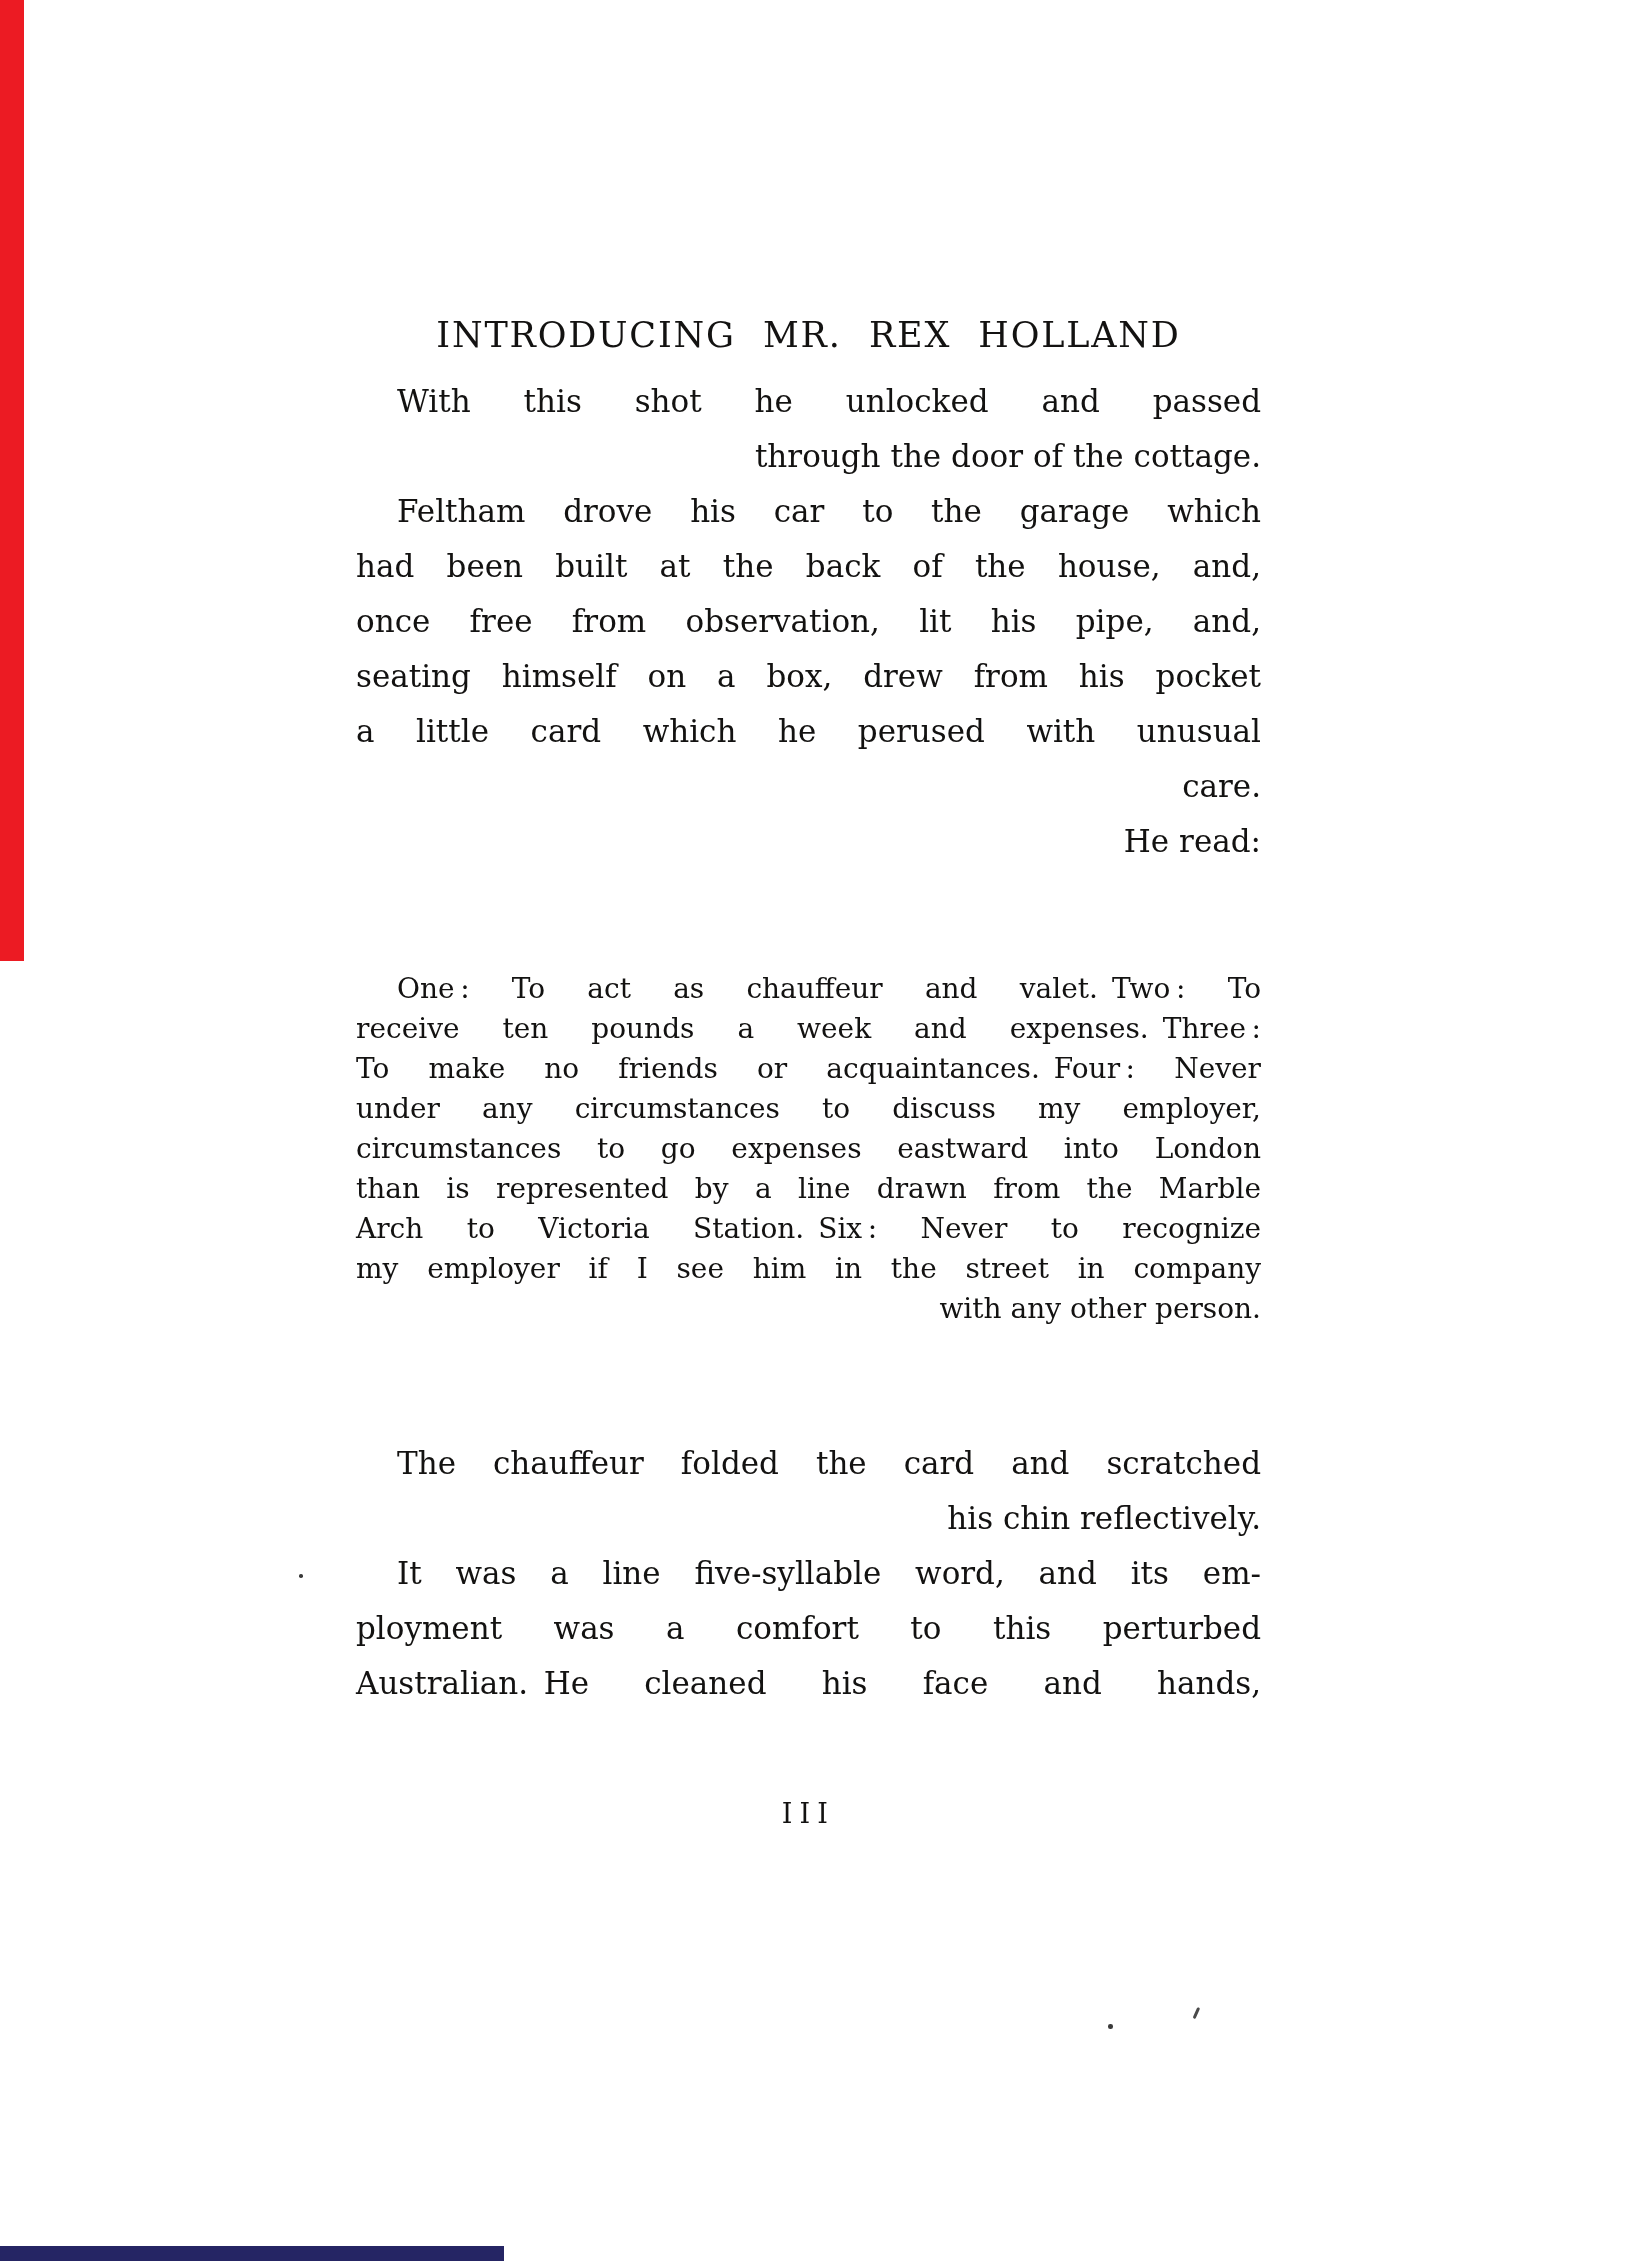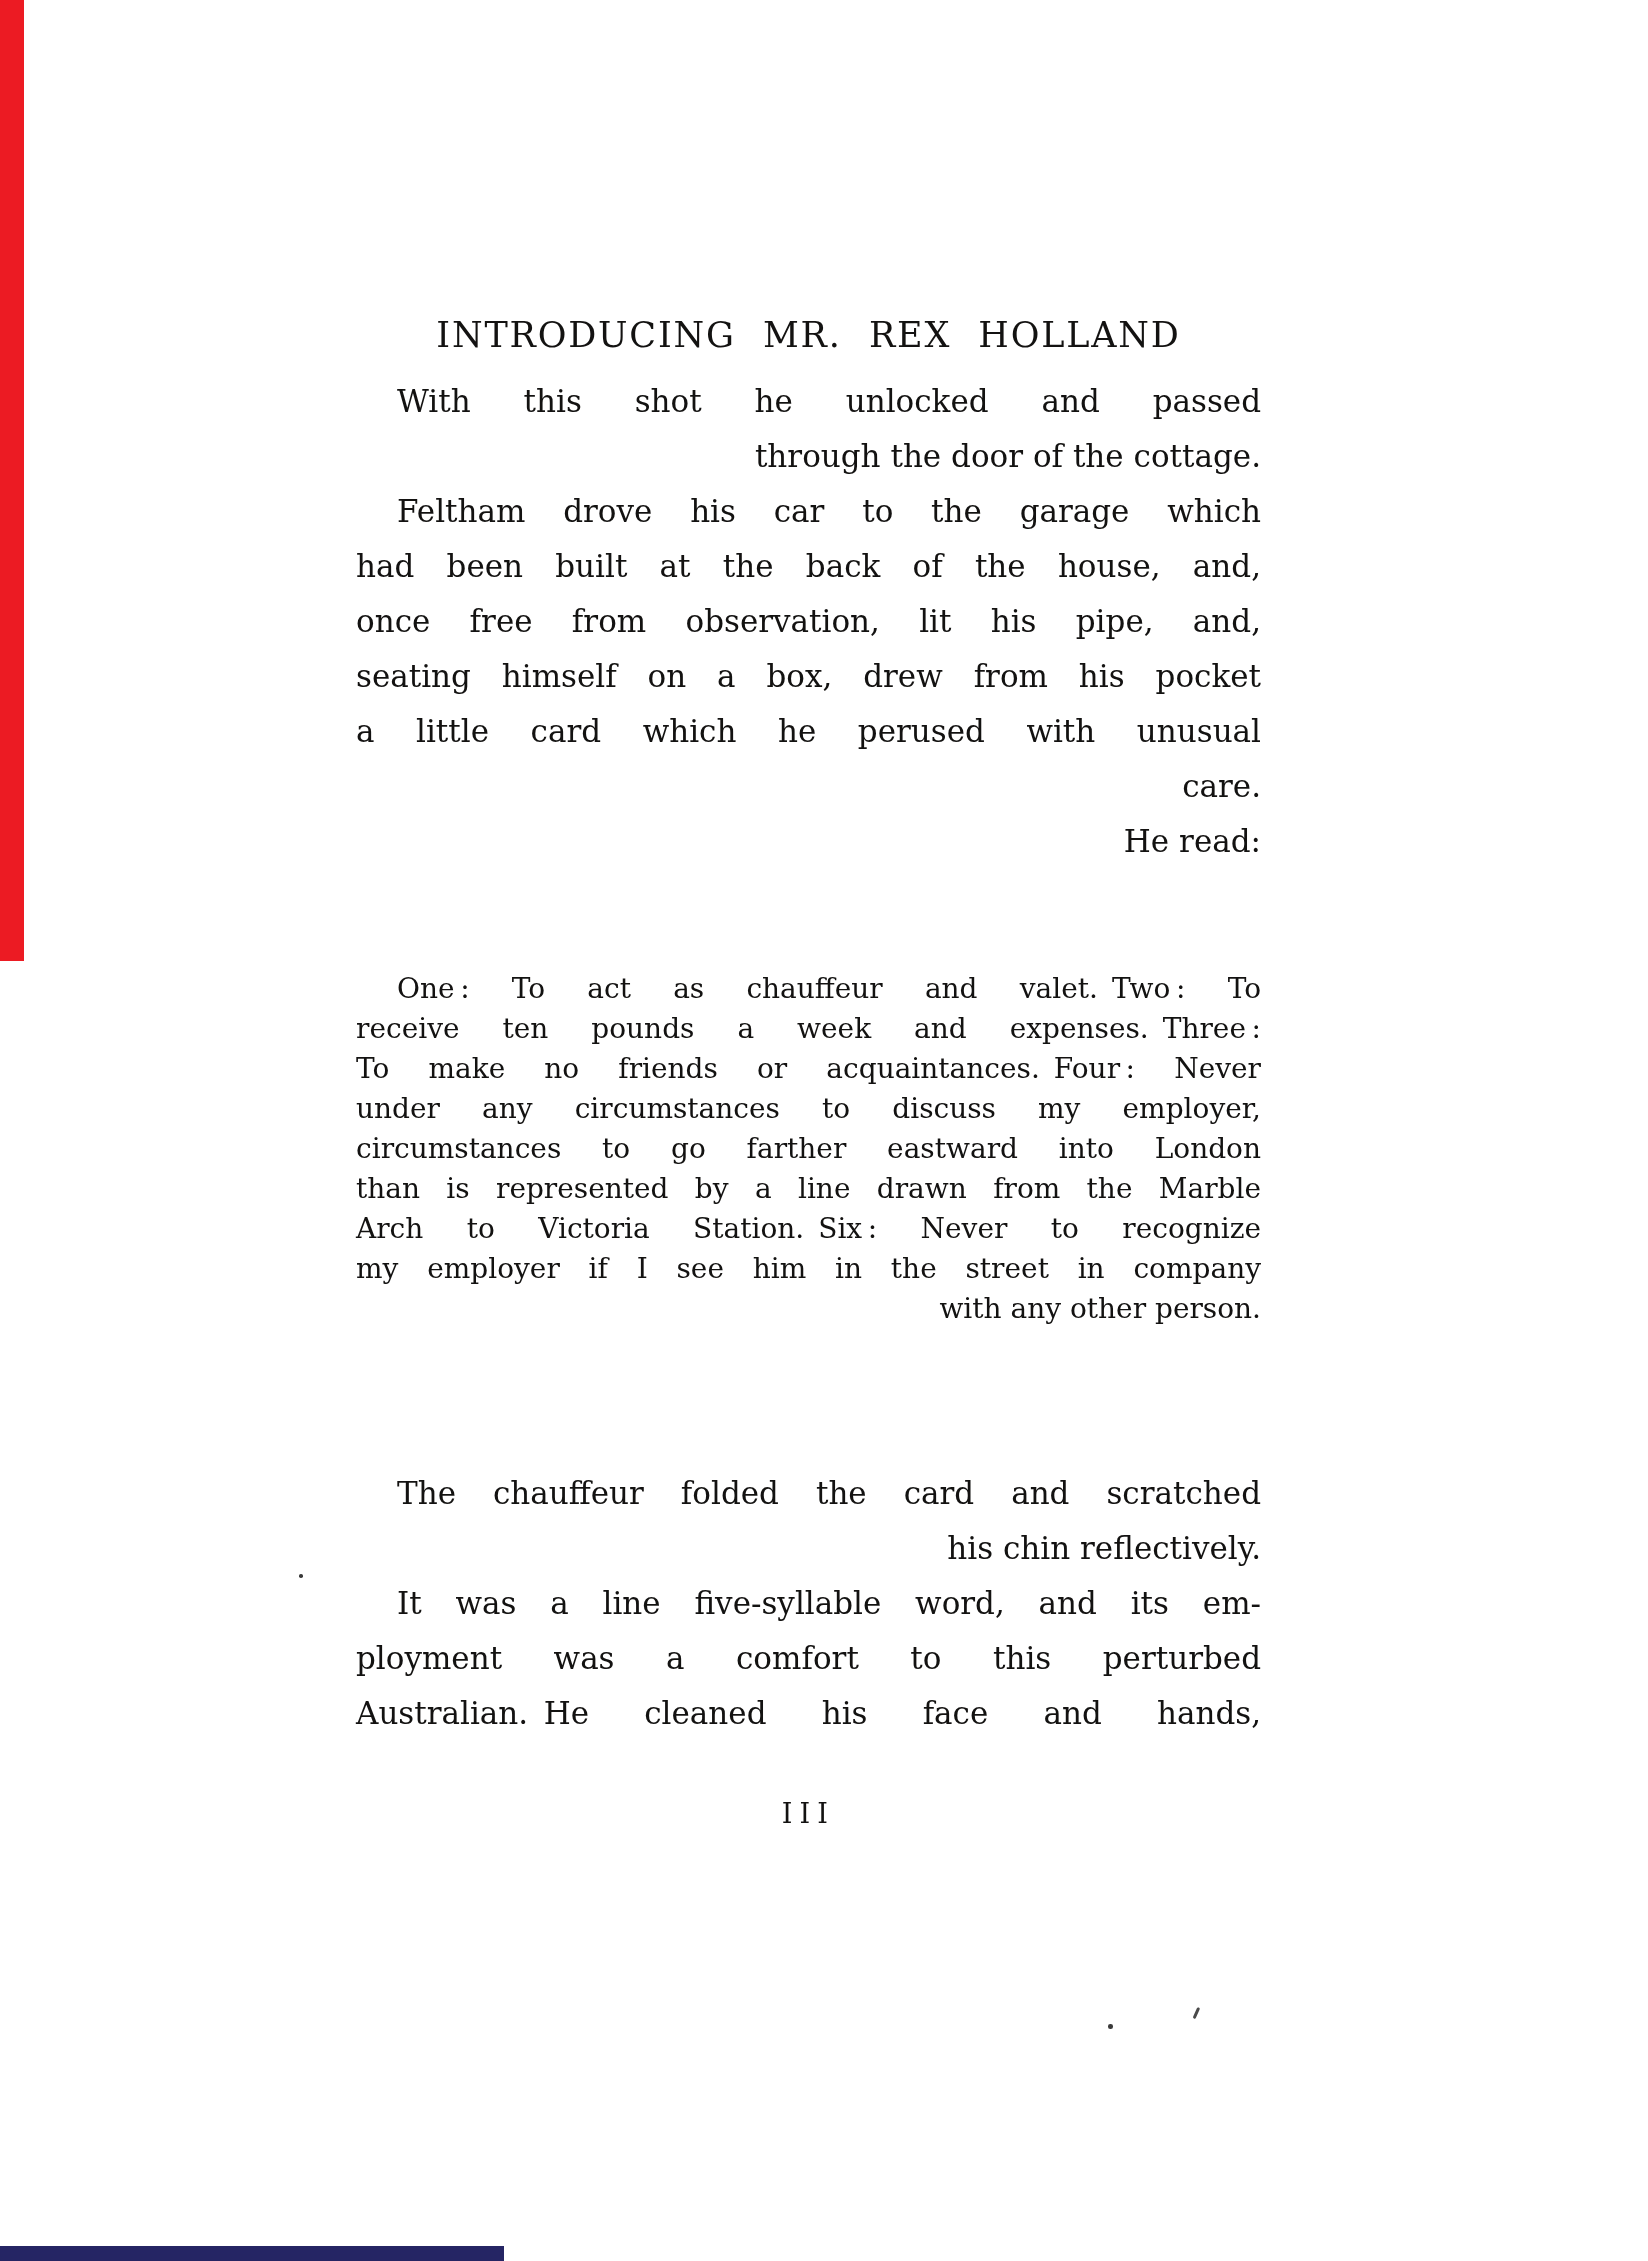--- a/index.html
+++ b/index.html
@@ -37,21 +37,21 @@
   .card-block .line {
     font-size: 28px;
     line-height: 40px;
   }
   .line { text-align: right; }
   .j { text-align: justify; text-align-last: justify; }
   .ind { text-indent: 41px; }
   .wsp { word-spacing: 9px; }
   .block1 { top: 374px; }
   .card-block { top: 953px; margin-top: 16px; }
-  .block2 { top: 1466px; }
+  .block2 { top: 1436px; }
   .page-number {
     top: 1798px;
     text-align: center;
     font-size: 27px;
     letter-spacing: 7.1px;
   }
   .artifact-dot {
     position: absolute;
     width: 4.5px; height: 4.5px;
     border-radius: 50%;
@@ -86,21 +86,21 @@
   <div class="line j">a little card which he perused with unusual</div>
   <div class="line">care.</div>
   <div class="line ind">He read:</div>
 </div>
 
 <div class="content card-block">
   <div class="line j ind">One : To act as chauffeur and valet. Two : To</div>
   <div class="line j">receive ten pounds a week and expenses. Three :</div>
   <div class="line j">To make no friends or acquaintances. Four : Never</div>
   <div class="line j">under any circumstances to discuss my employer,</div>
-  <div class="line j">circumstances to go farther eastward into London</div>
+  <div class="line j">circumstances to go expenses eastward into London</div>
   <div class="line j">than is represented by a line drawn from the Marble</div>
   <div class="line j">Arch to Victoria Station. Six : Never to recognize</div>
   <div class="line j">my employer if I see him in the street in company</div>
   <div class="line">with any other person.</div>
 </div>
 
 <div class="content body-block block2">
   <div class="line j ind">The chauffeur folded the card and scratched</div>
   <div class="line">his chin reflectively.</div>
   <div class="line j ind">It was a line five-syllable word, and its em-</div>

